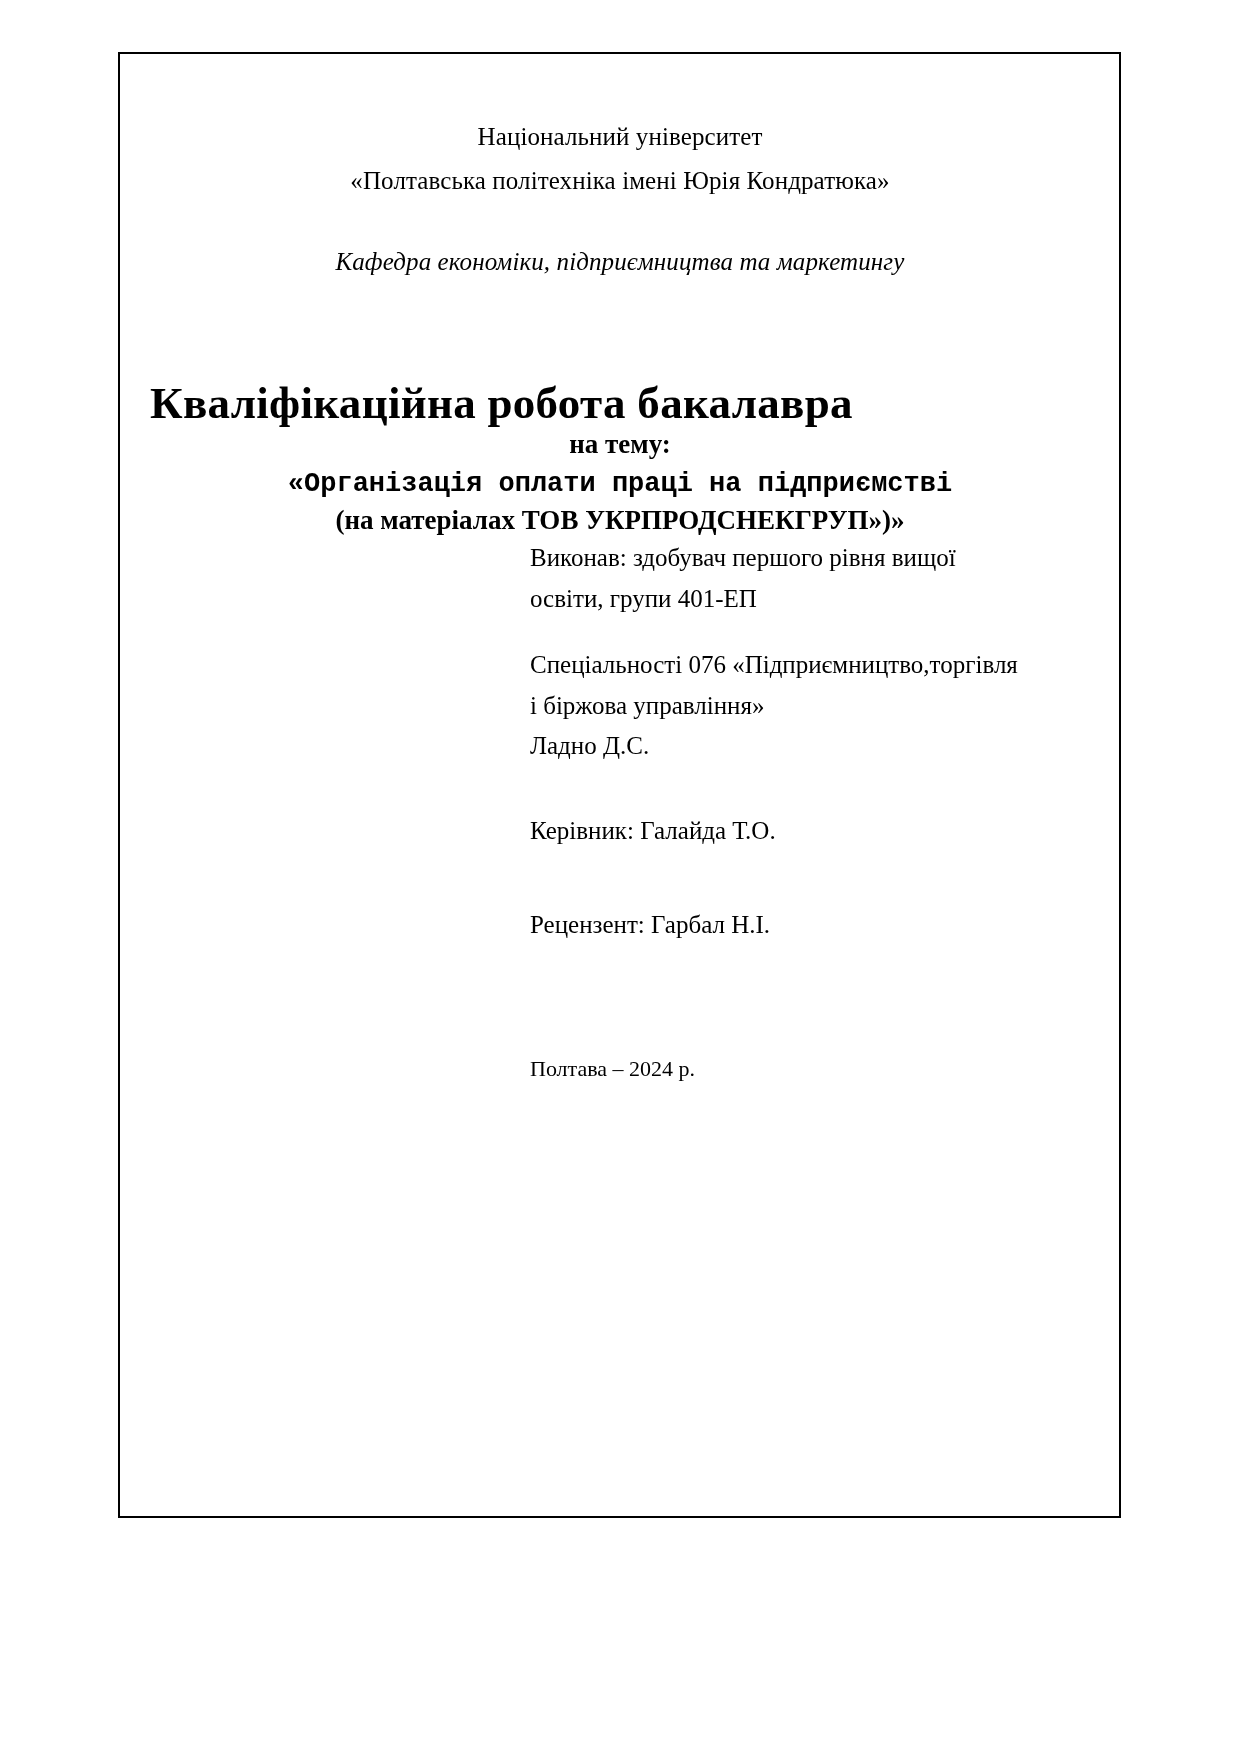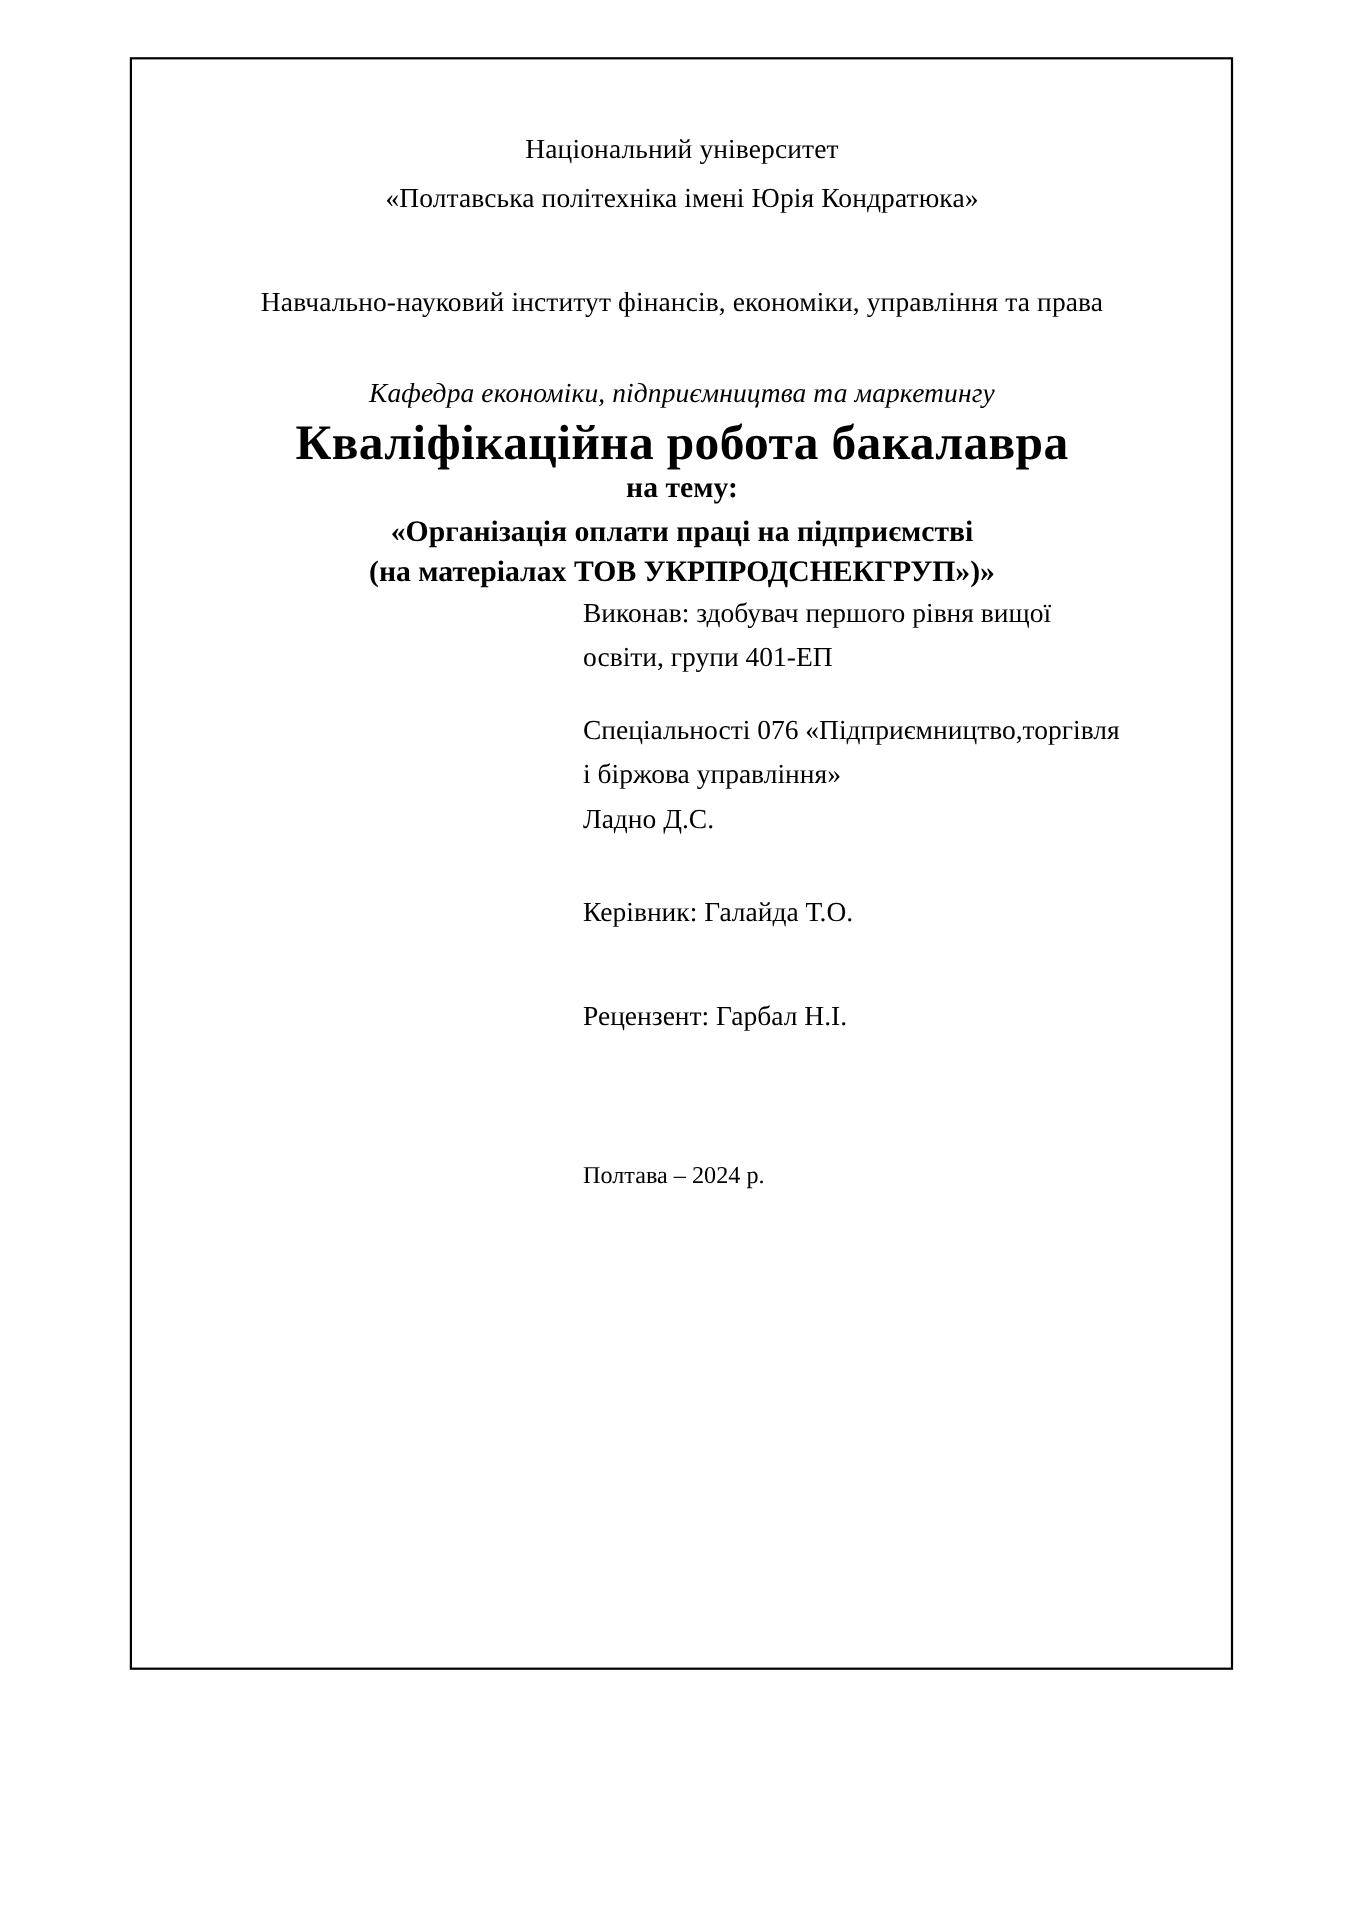--- a/index.html
+++ b/index.html
@@ -58,39 +58,39 @@
   }
   .institute {
     margin-top: 58px;
   }
   .department {
     margin-top: 44px;
     font-style: italic;
   }
 
   .doc-title {
-    text-align: center;
+    margin-top: 96px;
     font-size: 45px;
     font-weight: bold;
     letter-spacing: 0.3px;
   }
 
   .topic-label {
     text-align: center;
     font-size: 27px;
     font-weight: bold;
   }
 
   .topic-line {
     text-align: center;
     font-size: 27px;
     font-weight: bold;
     line-height: 1.35;
   }
-  .topic-line.first { margin-top: 6px; }
+  .topic-line.first { margin-top: 6px; font-family: Liberation Mono, monospace; }
 
   .right-block {
     margin-left: 380px;
     width: 560px;
     font-size: 25px;
     line-height: 1.62;
   }
   .right-block .grp {
     margin-bottom: 0;
   }
@@ -108,21 +108,20 @@
 <body>
 
 <div class="page">
   <div class="page-frame"></div>
 
   <div class="content">
 
     <div class="line-center org-line-1">Національний  університет</div>
     <div class="line-center org-line-2">«Полтавська політехніка імені Юрія Кондратюка»</div>
 
-    <div class="line-center institute">Навчально-науковий інститут фінансів, економіки, управління та права</div>
 
     <div class="line-center department">Кафедра економіки, підприємництва та маркетингу</div>
 
     <div class="doc-title">Кваліфікаційна робота бакалавра</div>
 
     <div class="topic-label">на тему:</div>
     <div class="topic-line first">«Організація оплати праці на підприємстві</div>
     <div class="topic-line">(на матеріалах ТОВ УКРПРОДСНЕКГРУП»)»</div>
 
     <div class="right-block">

